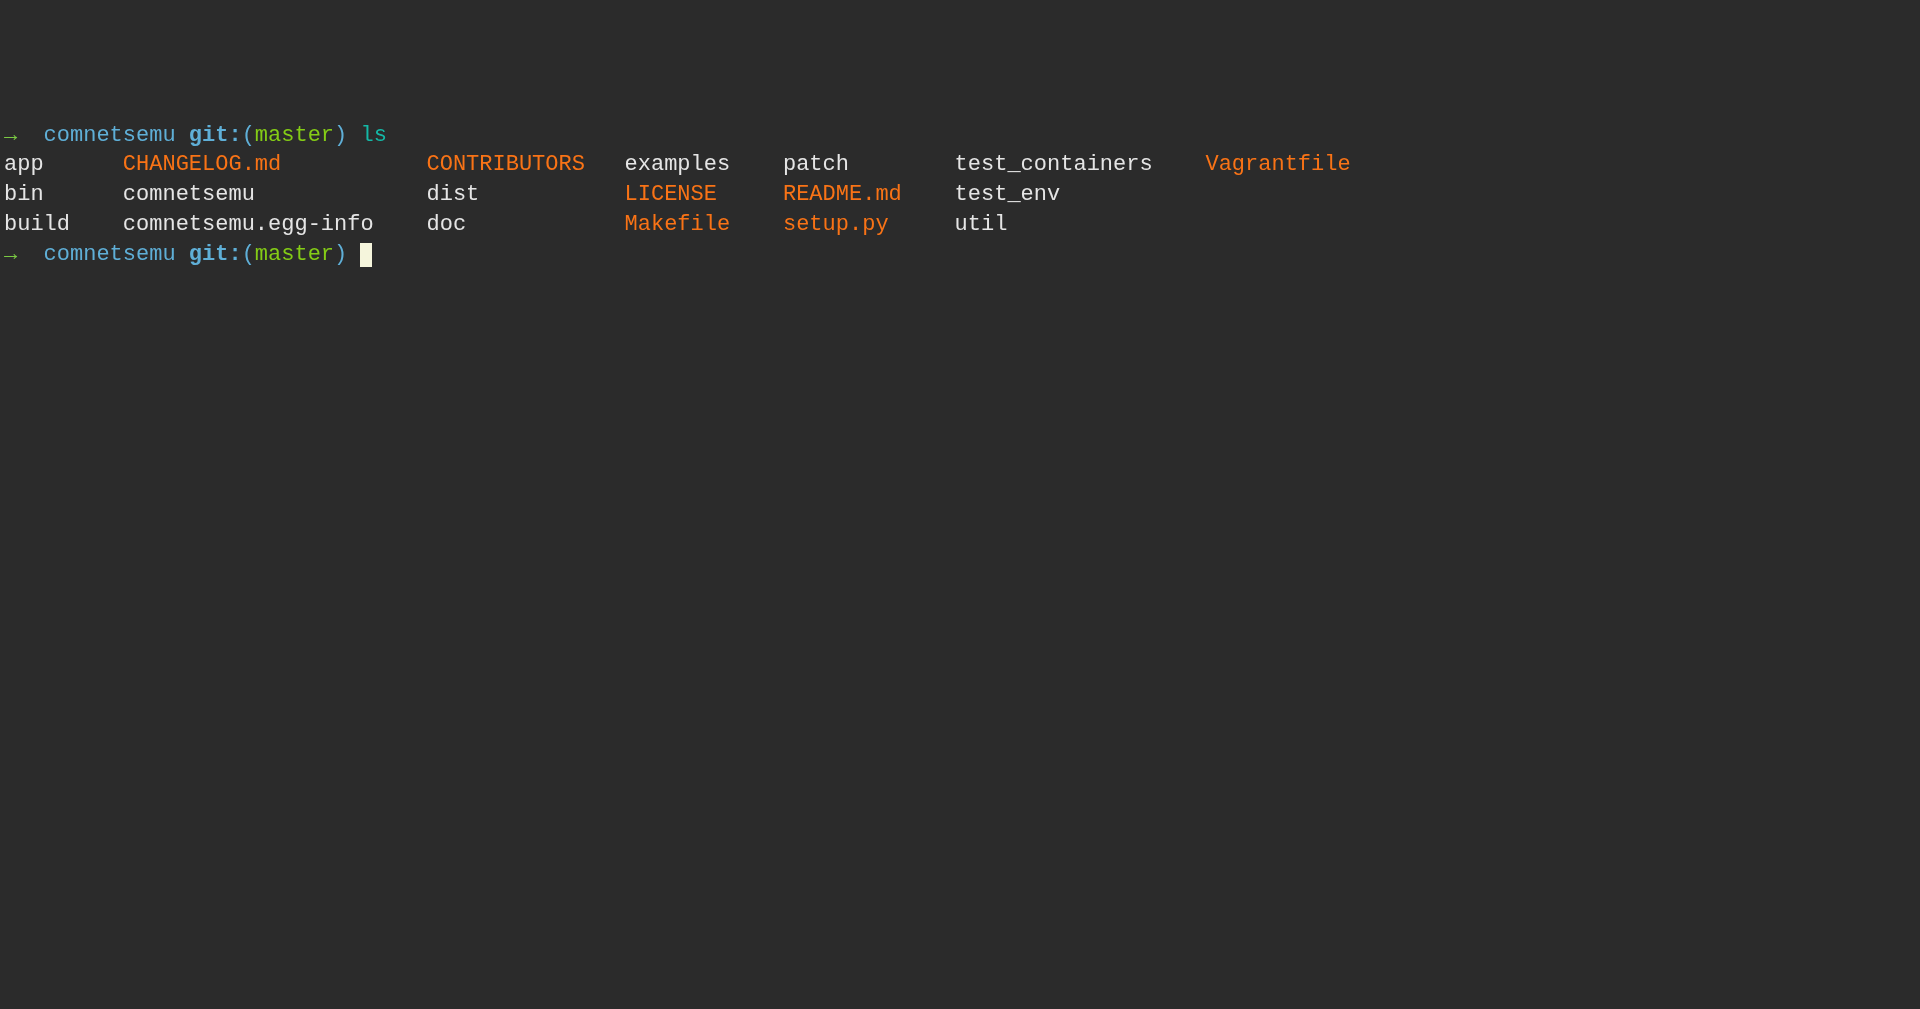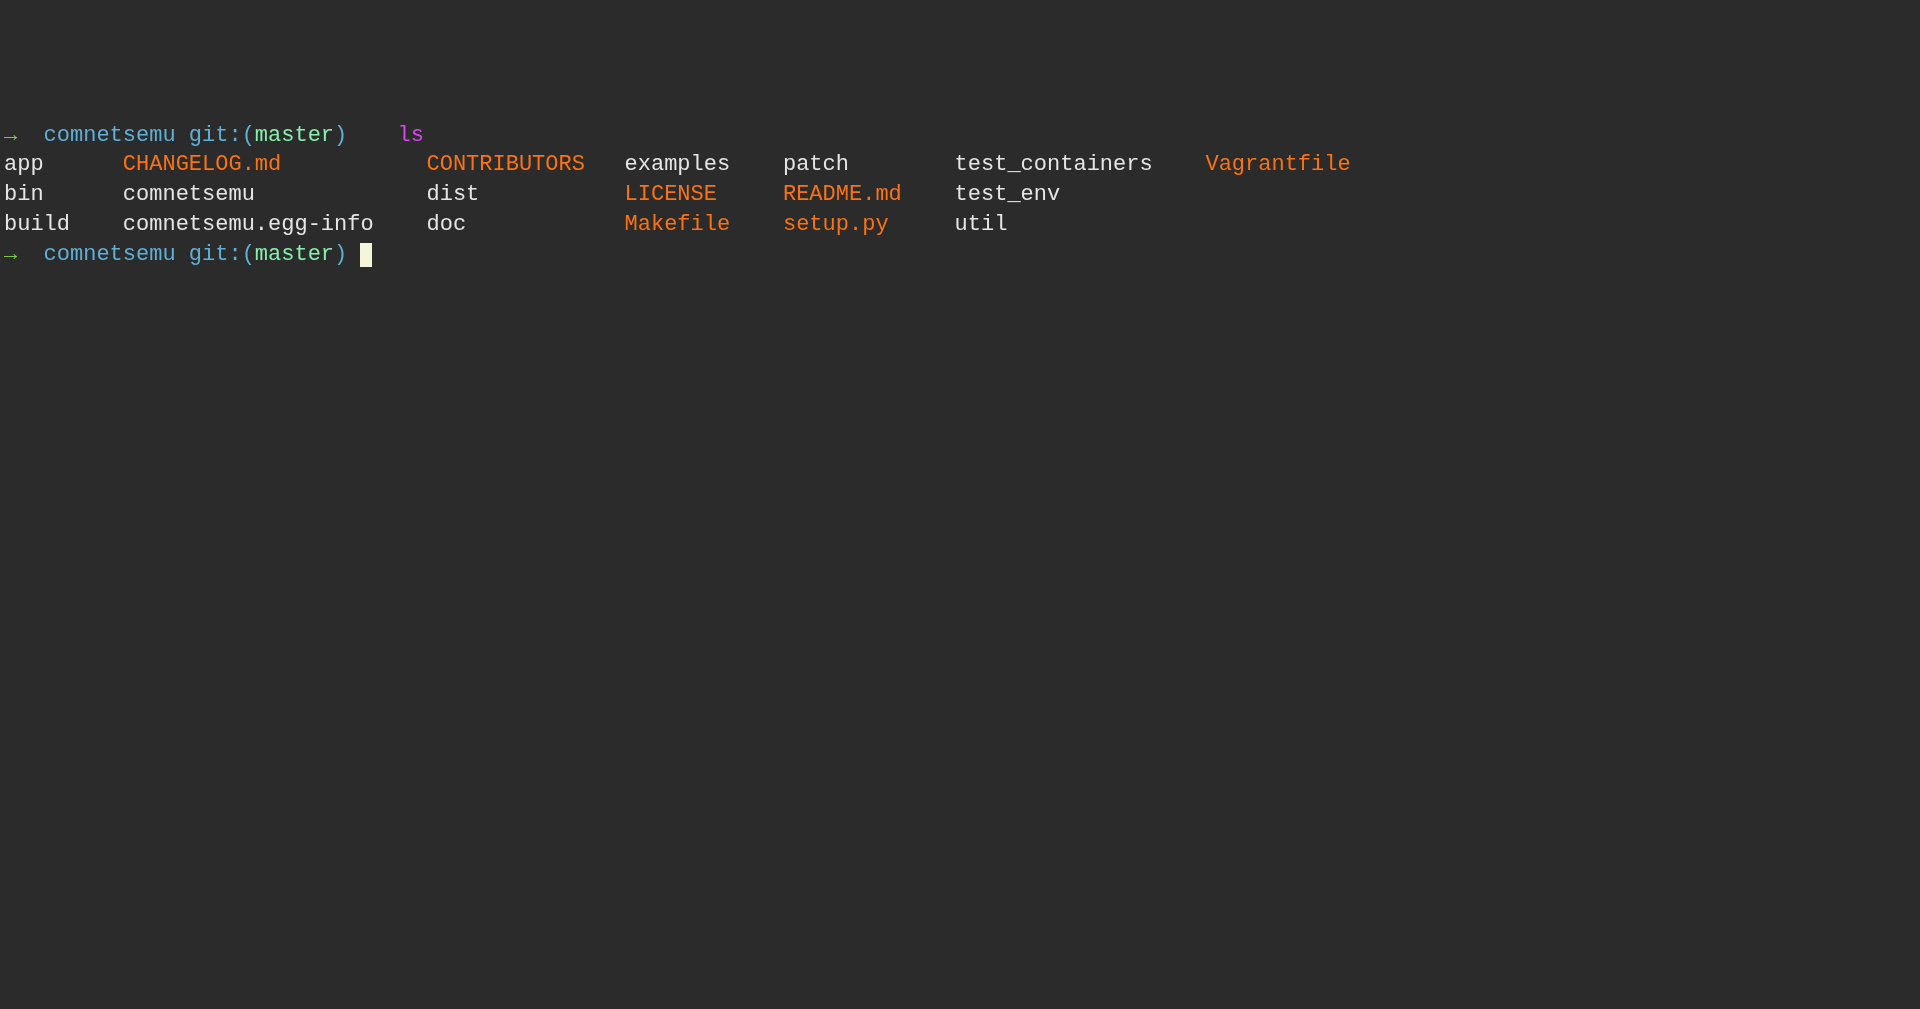--- a/index.html
+++ b/index.html
@@ -20,30 +20,30 @@
       white-space: pre;
     }
     .arrow {
       color: #7ac943;
     }
     .dir-path {
       color: #5fafd7;
     }
     .git-prefix {
       color: #5fafd7;
+      font-weight: bold;
     }
     .git-branch {
-      color: #86efac;
+      color: #84cc16;
     }
     .git-paren {
       color: #5fafd7;
     }
     .cmd {
-      color: #d946ef;
-      margin-left: 37px;
+      color: #14b8a6;
     }
     .ls-dir {
       color: #e5e5e5;
     }
     .ls-file {
       color: #f97316;
     }
     .cursor {
       display: inline-block;
       background-color: #f5f5dc;

